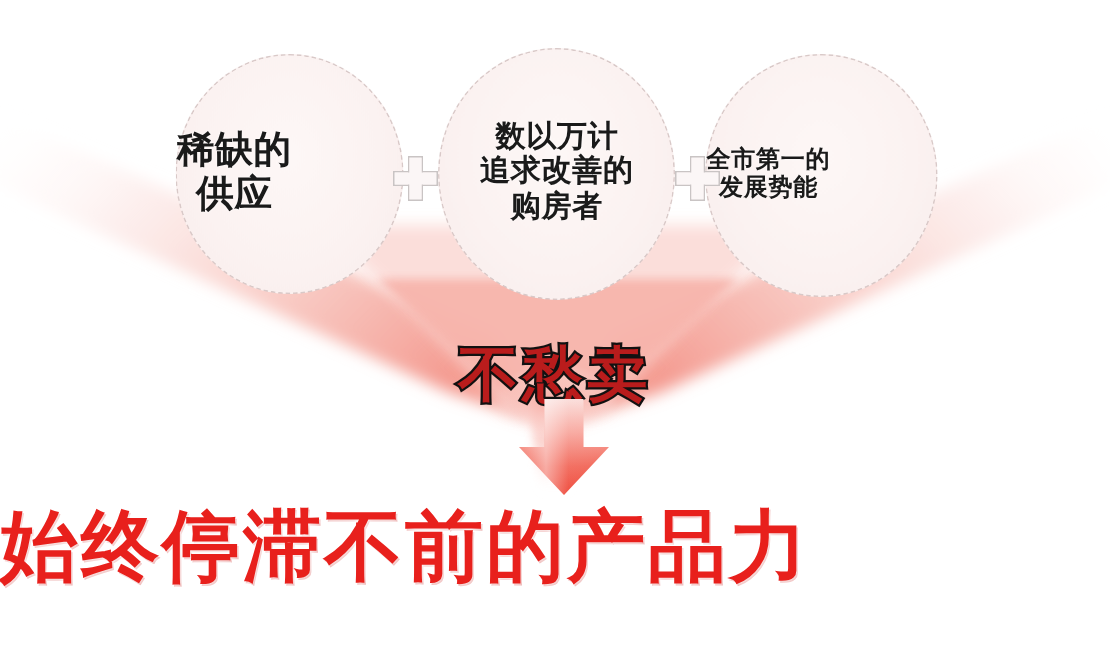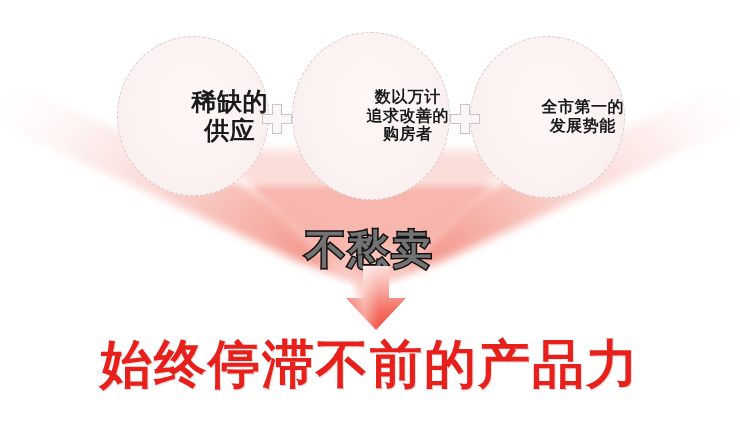--- a/index.html
+++ b/index.html
@@ -37,38 +37,39 @@
     position: absolute;
     border-radius: 50%;
     background: radial-gradient(ellipse at 50% 42%,
                 #fdf7f6 0%,
                 #fbf2f1 55%,
                 #f8eceb 100%);
     border: 1px dashed #d9c9c8;
     box-sizing: border-box;
     display: flex;
     align-items: center;
-    justify-content: flex-end;
+    justify-content: flex-start;
     text-align: center;
+    font-family: Liberation Mono, monospace;
   }
   .circle .c-text {
     color: #1a1a1a;
     font-weight: 700;
     line-height: 1.16;
     letter-spacing: 0.5px;
     white-space: pre-line;
     text-shadow: 0 0 2px rgba(255,255,255,0.9);
   }
 
   #circle-1 { left: 117px; top: 36px;  width: 152px; height: 160px; }
   #circle-2 { left: 292px; top: 32px;  width: 158px; height: 168px; }
   #circle-3 { left: 470px; top: 36px;  width: 155px; height: 162px; }
 
   #circle-1 .c-text { font-size: 25px; }
-  #circle-2 .c-text { font-size: 16px; }
+  #circle-2 .c-text { font-size: 20px; margin-left: 27px; }
   #circle-3 .c-text { font-size: 16px; }
 
   
   .plus {
     position: absolute;
     width: 30px;
     height: 30px;
     pointer-events: none;
   }
   #plus-1 { left: 262px; top: 104px; }
@@ -102,21 +103,21 @@
   
   #mid-headline {
     position: absolute;
     left: 0;
     top: 222px;
     width: 740px;
     text-align: center;
     font-size: 40px;
     font-weight: 700;
     letter-spacing: 3px;
-    color: #737373;
+    color: #b91c1c;
     -webkit-text-stroke: 3px #111111;
     paint-order: stroke fill;
     pointer-events: none;
   }
 
   
   #down-arrow {
     position: absolute;
     left: 340px;
     top: 266px;
@@ -124,21 +125,21 @@
     height: 66px;
     pointer-events: none;
   }
 
   
   #bottom-headline {
     position: absolute;
     left: 0;
     top: 330px;
     width: 740px;
-    text-align: center;
+    text-align: left;
     font-size: 52px;
     font-weight: 700;
     letter-spacing: 2px;
     color: #e8201c;
     text-shadow:
        0 0 3px rgba(255,255,255,0.95),
        0 0 7px rgba(255,255,255,0.8),
        1px 1px 0 rgba(200,20,16,0.35);
     pointer-events: none;
   }

